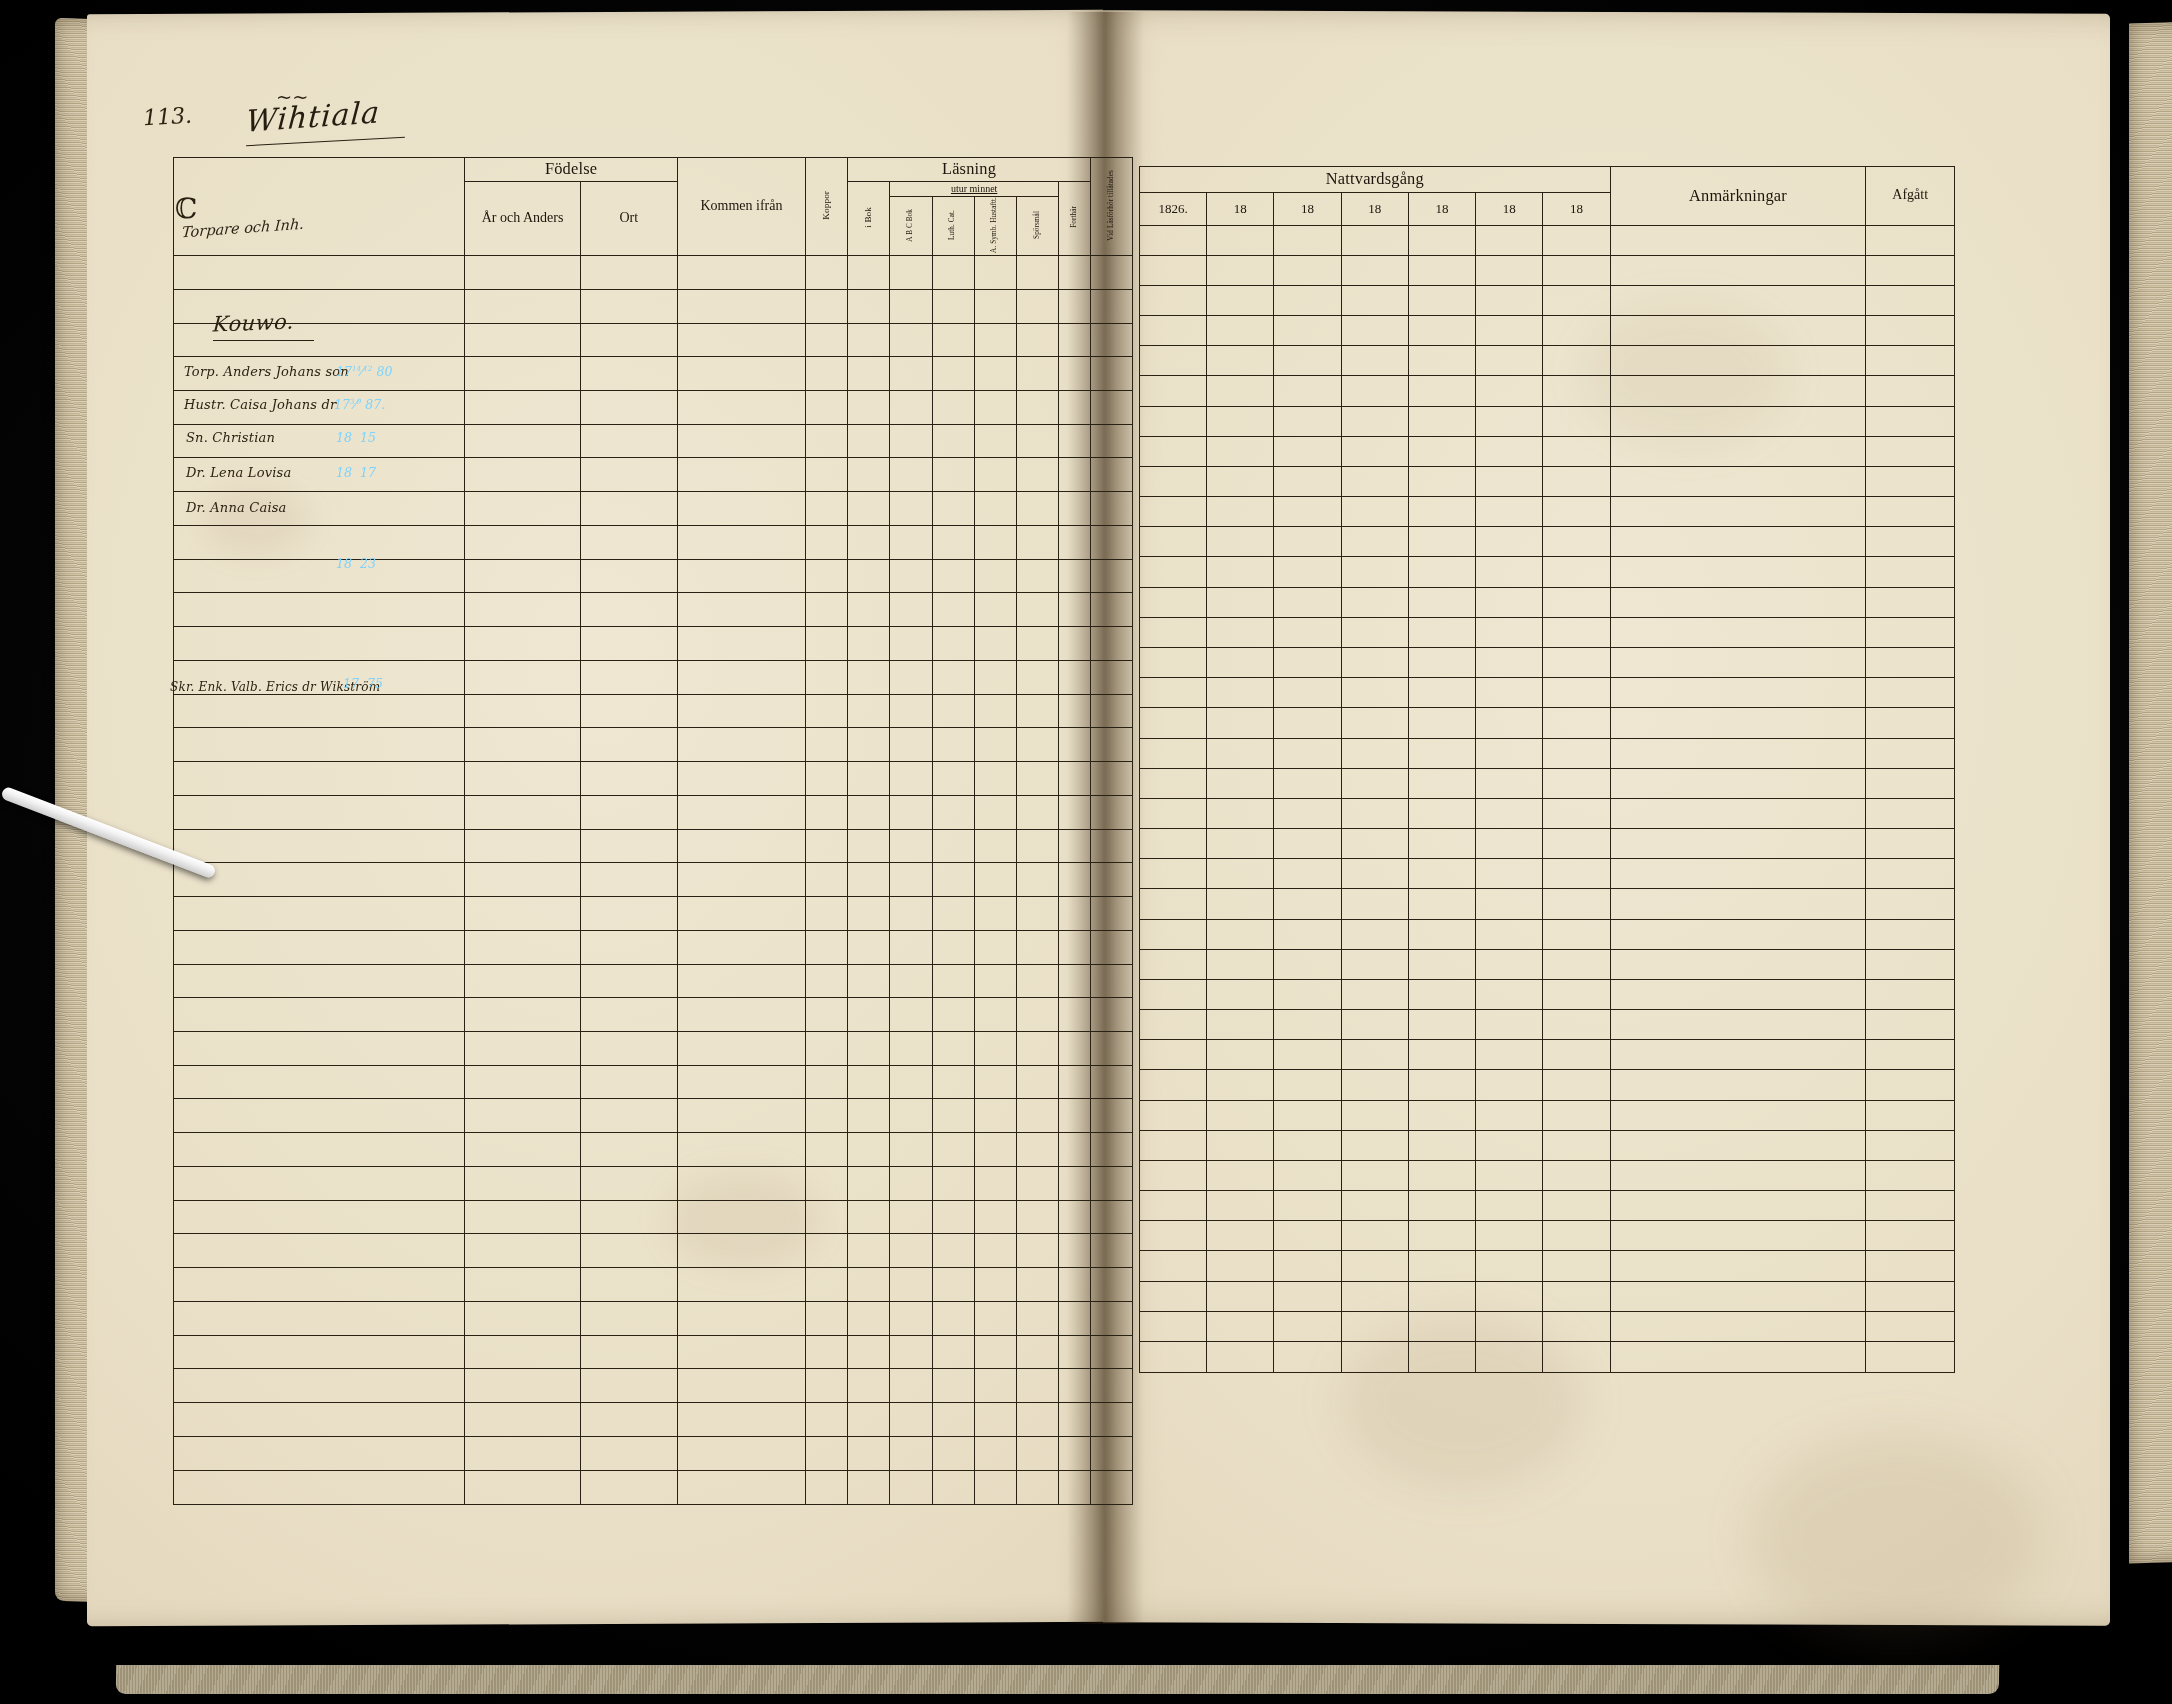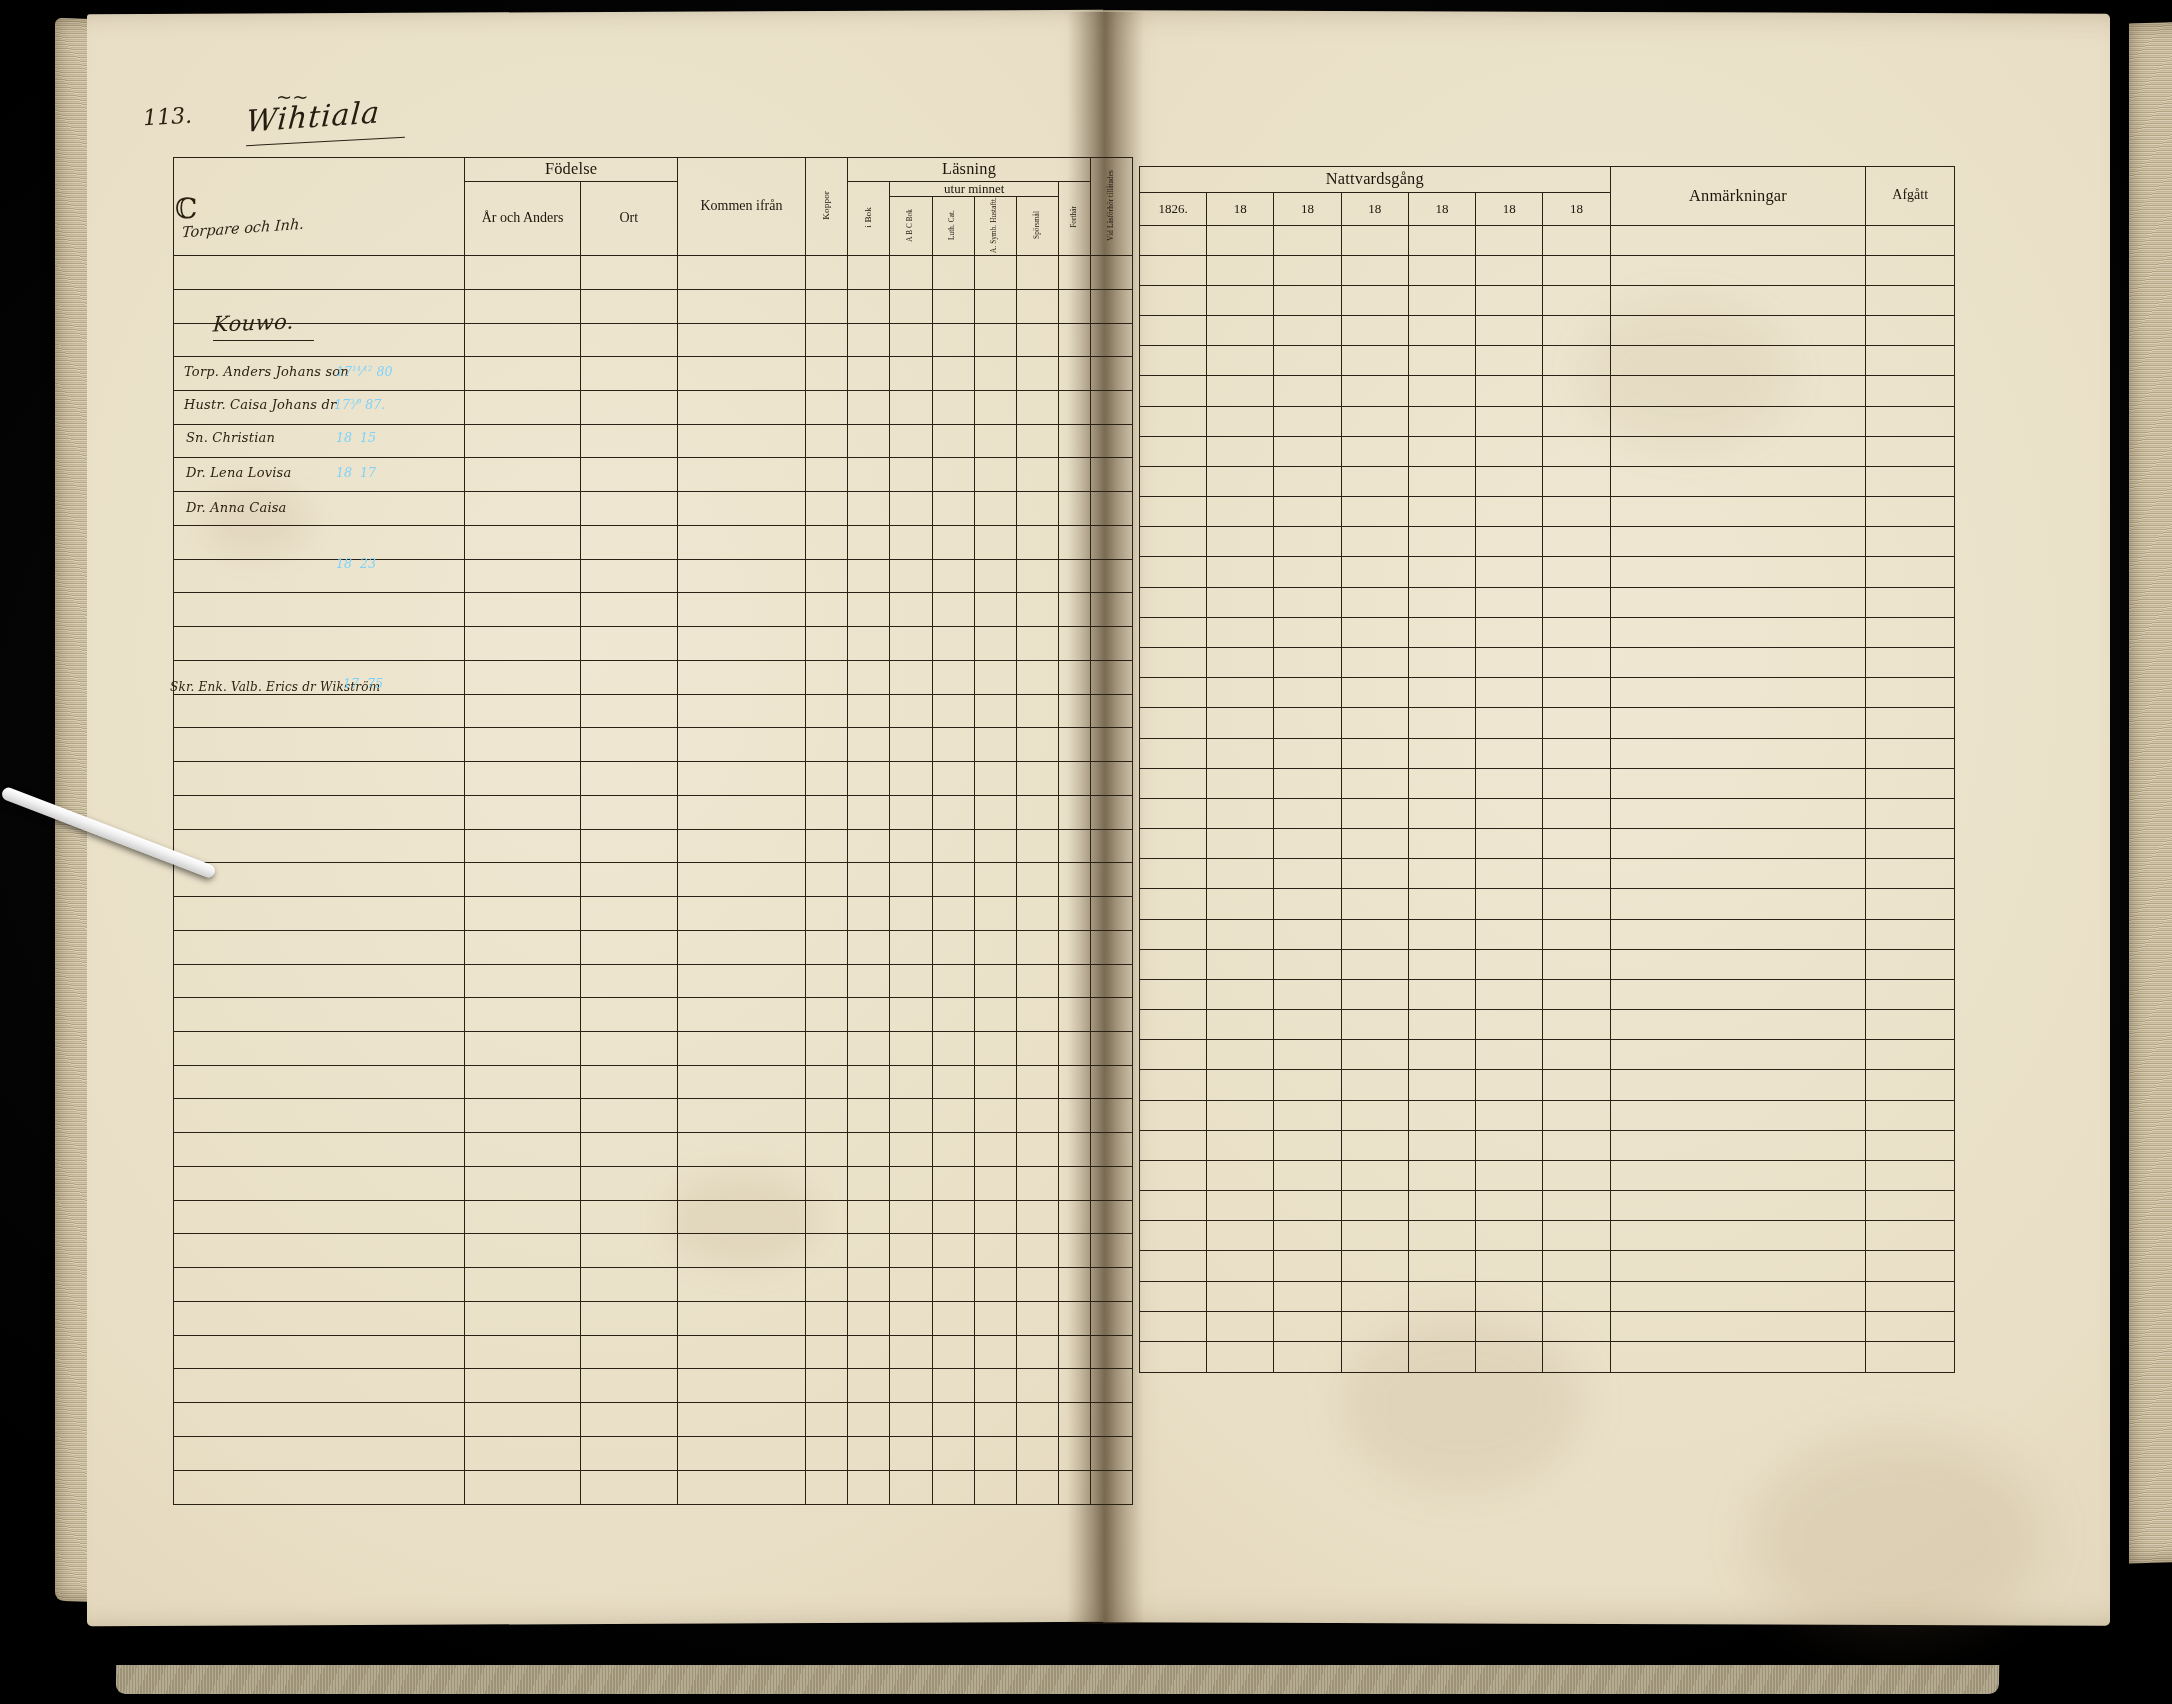--- a/index.html
+++ b/index.html
@@ -166,21 +166,21 @@
     vertical-align: middle;
     line-height: 1.05;
   }
   table.reg th {
     font-family: "Liberation Serif", serif;
     color: #1d150b;
   }
   .hdr-big { font-size: 16.4px; letter-spacing: 0.2px; }
   .hdr-mid { font-size: 13px; }
   .hdr-sm  { font-size: 14px; }
-  .hdr-xs  { font-size: 13px; }
+  .hdr-xs  { font-size: 10px; text-decoration: underline; }
 
   .vert {
     writing-mode: vertical-rl;
     transform: rotate(180deg);
     white-space: nowrap;
     font-size: 9.2px;
     letter-spacing: 0.1px;
   }
   .vert.tiny { font-size: 7.2px; }
 

